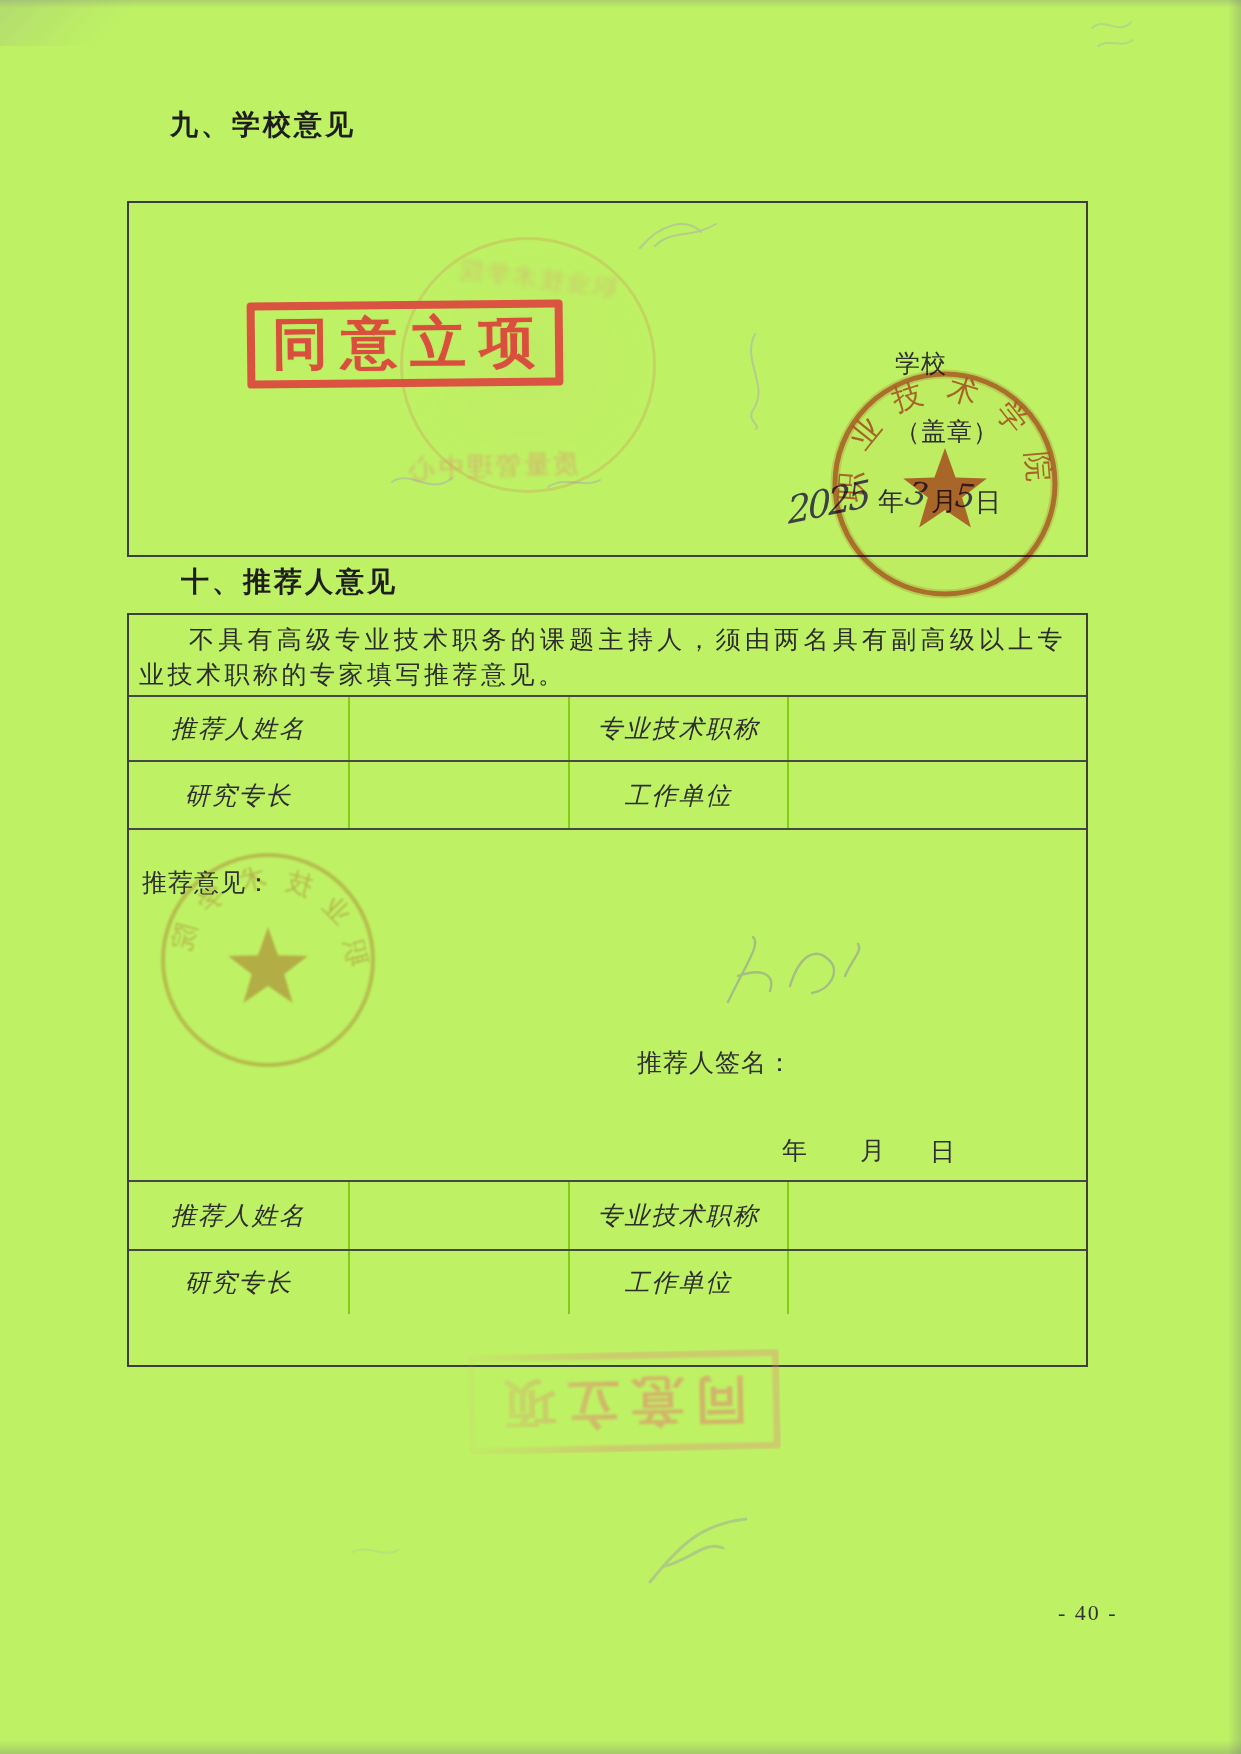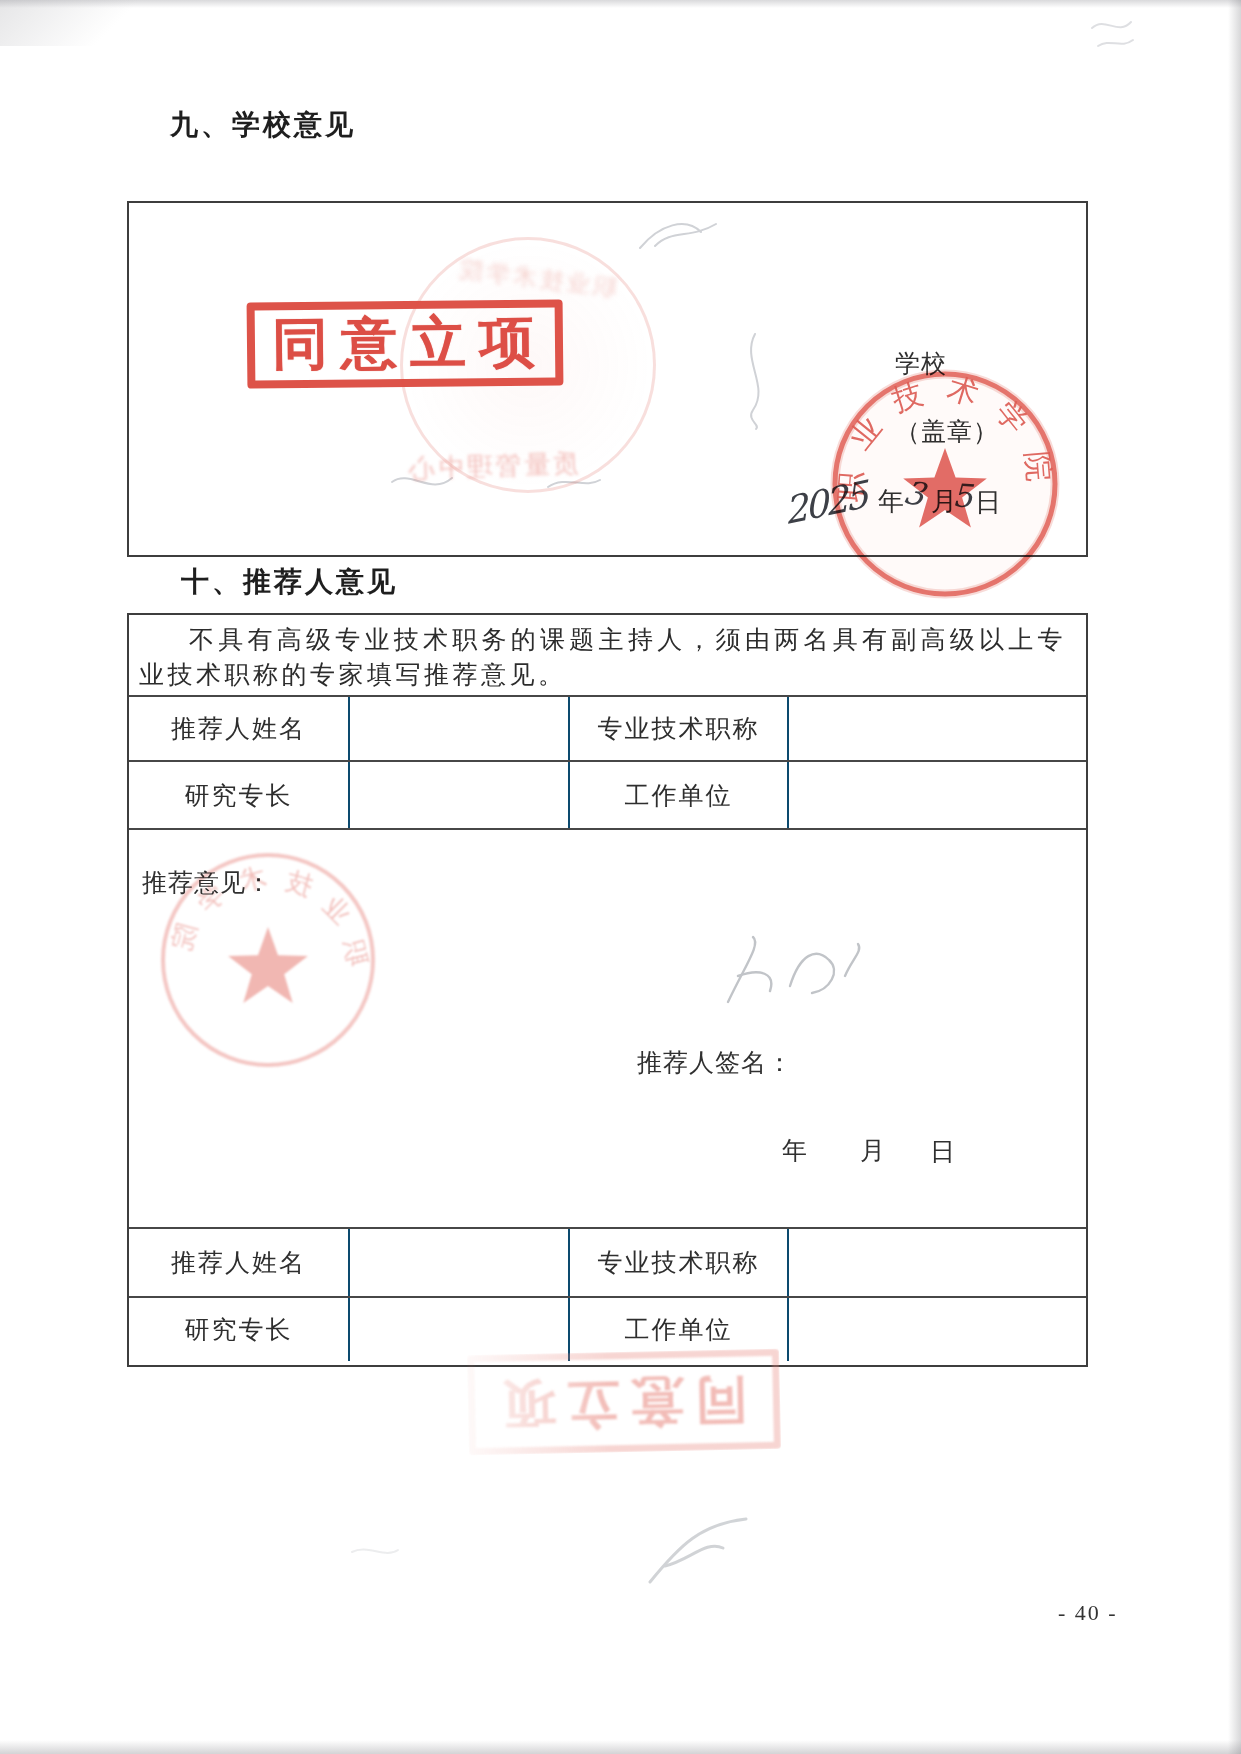--- a/index.html
+++ b/index.html
@@ -1,18 +1,18 @@
 <!DOCTYPE html>
 <html><head>
 <meta charset="utf-8">
 <style>
   html,body{margin:0;padding:0;background:#e9e9ec;}
   .page{
     position:relative;width:1241px;height:1754px;margin:0 auto;
-    background:#ffffff;overflow:hidden;
+    background:#bef264;overflow:hidden;
     font-family:"Liberation Serif","DejaVu Serif",serif;color:#2b2b2b;
   }
   .abs{position:absolute;}
   
   .edge-top{left:0;top:0;width:100%;height:8px;background:linear-gradient(to bottom,rgba(130,130,136,.30),rgba(130,130,136,0));}
   .edge-right{right:0;top:0;width:13px;height:100%;background:linear-gradient(to left,rgba(110,110,116,.28),rgba(110,110,116,0));}
   .edge-bottom{left:0;bottom:0;width:100%;height:14px;background:linear-gradient(to top,rgba(110,110,116,.30),rgba(110,110,116,0));}
   .corner-shade{left:0;top:0;width:170px;height:46px;background:linear-gradient(135deg,rgba(140,140,146,.22),rgba(140,140,146,0) 65%);}
   
   .sec-heading{
@@ -56,21 +56,21 @@
   }
   .hw-year{font-size:37px;letter-spacing:-3px;transform:rotate(-12deg) skewX(-10deg);}
   .hw-digit{font-size:32px;transform:rotate(10deg) skewX(-6deg);}
   .seal-svg{mix-blend-mode:multiply;opacity:.9;}
   .seal-faint{filter:blur(1.2px);mix-blend-mode:multiply;}
   
   .grid-row{display:flex;box-sizing:border-box;border-bottom:2px solid #474747;}
   .grid-row:last-child{border-bottom:none;}
   .cell{box-sizing:border-box;font-size:25px;letter-spacing:2px;color:#2e2e2e;
         display:flex;align-items:center;justify-content:center;white-space:nowrap;}
-  .cell.vline{border-right:2px solid #0c4a6e;}
+  .cell.vline{border-right:2px solid #84cc16;font-style:italic;}
   .intro-cell{
     box-sizing:border-box;border-bottom:2px solid #474747;
     font-size:25px;line-height:35px;letter-spacing:3.5px;color:#2c2c2c;
     padding:7px 20px 2px 10px;text-indent:2em;text-align:justify;
   }
   .opinion-cell{box-sizing:border-box;border-bottom:2px solid #474747;position:relative;}
   .mirror-stamp{
     width:312px;height:100px;box-sizing:border-box;
     border:7px solid rgba(232,132,122,.34);border-radius:3px;
     display:flex;align-items:center;justify-content:center;
@@ -164,21 +164,21 @@
       <div class="cell" style="flex:1;"></div>
     </div>
 
     <div class="grid-row" style="height:68px;">
       <div class="cell vline" style="width:221px;">研究专长</div>
       <div class="cell vline" style="width:220px;"></div>
       <div class="cell vline" style="width:219px;">工作单位</div>
       <div class="cell" style="flex:1;"></div>
     </div>
 
-    <div class="opinion-cell" style="width:957px;height:399px;">
+    <div class="opinion-cell" style="width:957px;height:352px;">
       <div class="abs form-label" style="left:13px;top:36px;">推荐意见：</div>
 
       <svg class="abs seal-faint" style="left:14px;top:5px;" width="250" height="250" viewBox="0 0 250 250">
         <defs>
           <path id="sealArc2" d="M 68.4 188.6 A 80 80 0 1 1 181.6 188.6" fill="none"></path>
         </defs>
         <g transform="translate(250,0) scale(-1,1)">
           <circle cx="125" cy="125" r="105" fill="none" stroke="rgba(223,95,85,.35)" stroke-width="4"></circle>
           <text font-family="Liberation Serif, DejaVu Serif, serif" font-size="26" fill="rgba(223,95,85,.40)" letter-spacing="16">
             <textPath href="#sealArc2" startOffset="50%" text-anchor="middle">职业技术学院</textPath>

